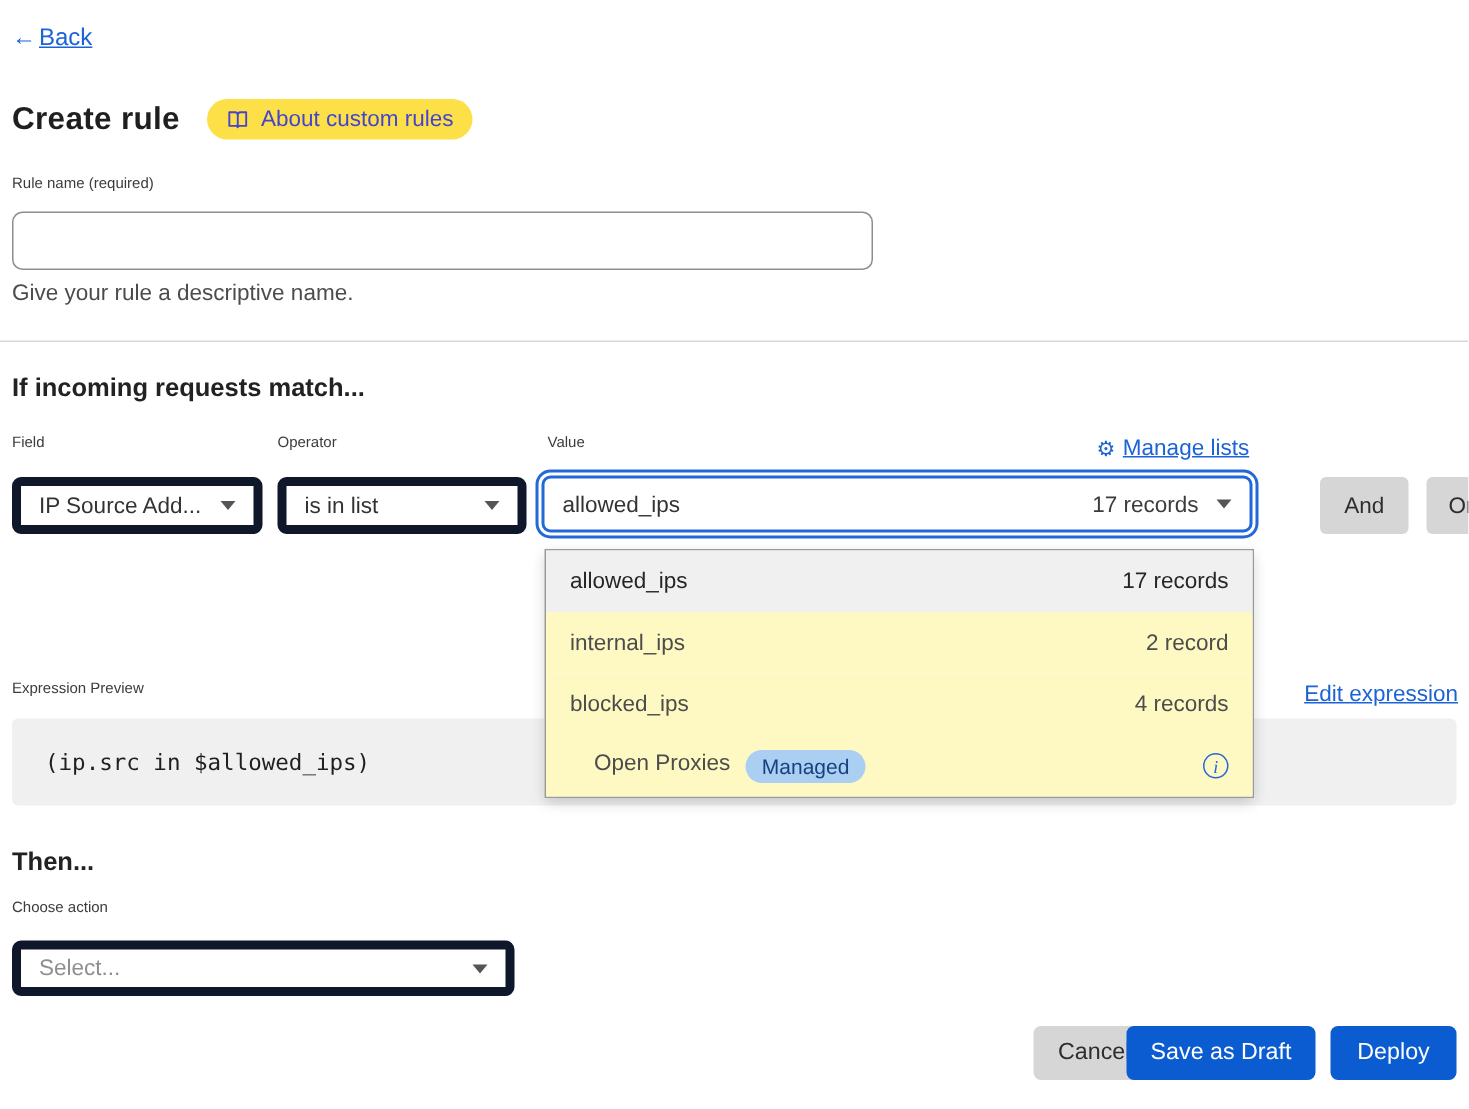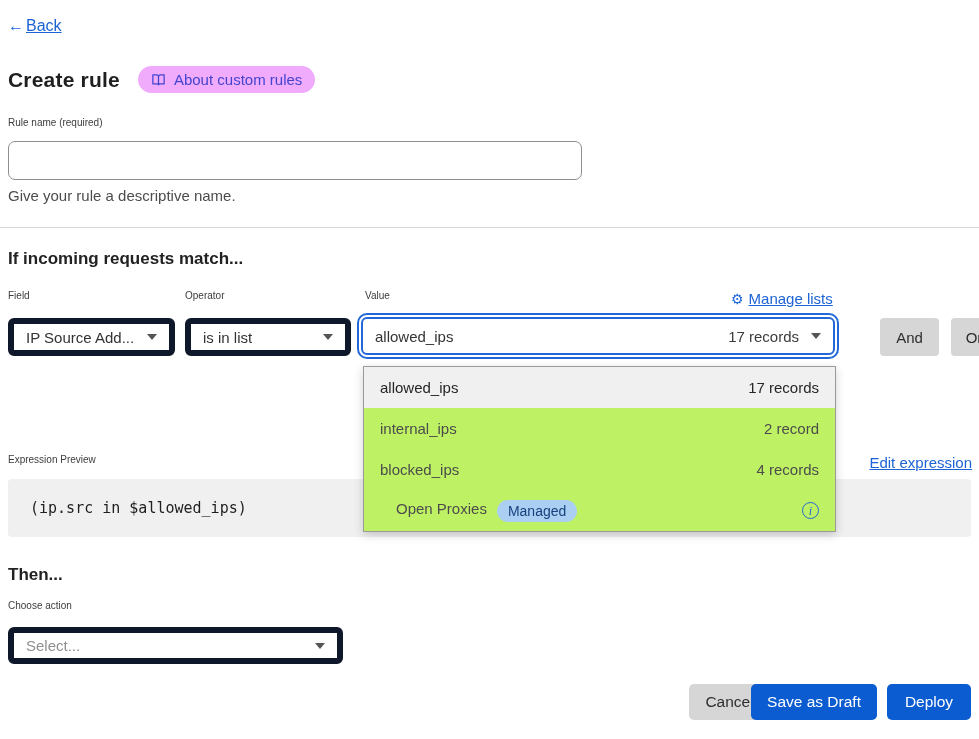--- a/index.html
+++ b/index.html
@@ -9,21 +9,21 @@
 
   
   .link { color:#1c63d5; text-decoration:none; cursor:pointer; }
   .link .u { text-decoration:underline; }
 
   .back { position:absolute; left:8px; top:17px; font-size:16px; display:flex; align-items:center; gap:2px; }
 
   .title-row { position:absolute; left:8px; top:66px; display:flex; align-items:center; gap:18px; }
   .page-title { font-size:21px; font-weight:bold; color:#1f1f1f; letter-spacing:.2px; }
   .about-badge { display:inline-flex; align-items:center; gap:8px; height:27px; padding:0 13px;
-    background:#f0abfc; border-radius:14px; color:#4444cf; font-size:15px; cursor:pointer; }
+    background:#fde047; border-radius:14px; color:#4444cf; font-size:15px; cursor:pointer; }
 
   .field-label { position:absolute; font-size:10px; color:#3c3c3c; }
   .helper { position:absolute; font-size:15px; color:#4c4c4c; }
 
   .text-input { position:absolute; left:8px; top:141px; width:574px; height:39px;
     border:1px solid #8e8e8e; border-radius:7px; background:#fff; font-size:15px; padding:0 12px; color:#333; }
 
   .divider { position:absolute; left:0; top:227px; width:979px; height:1px; background:#d7d7d7; }
 
   .section-heading { position:absolute; font-size:17px; font-weight:bold; color:#222; }
@@ -43,21 +43,21 @@
 
   .gray-btn { border:none; background:#d6d6d6; color:#2e2e2e; font-size:15px; border-radius:4px;
     font-family:inherit; cursor:pointer;margin-left:29px; }
   .btn-and { position:absolute; left:851px; top:318px; width:59px; height:38px; }
   .btn-or  { position:absolute; left:922px; top:318px; width:46px; height:38px; }
 
   
   .dropdown { position:absolute; left:363px; top:366px; width:473px; background:#fff;
     border:1px solid #9a9a9a; box-shadow:0 3px 9px rgba(0,0,0,.18); z-index:10; }
   .dd-row { height:41px; display:flex; align-items:center; justify-content:space-between; padding:0 16px;
-    font-size:15px; color:#4c4c4c; cursor:pointer; background:#bef264; }
+    font-size:15px; color:#4c4c4c; cursor:pointer; background:#fef9c3; }
   .dd-row.selected { background:#f0f0f0; color:#262626; }
   .dd-left { display:flex; align-items:flex-start; gap:10px;margin-left:16px; }
   .managed-badge { background:#abcff3; color:#16427d; font-size:14px; padding:3px 11px; border-radius:12px; }
   .info-circle { width:17px; height:17px; border:1.4px solid #2368d8; border-radius:50%;
     display:flex; align-items:center; justify-content:center; color:#2368d8;
     font-family:"Liberation Serif",serif; font-style:italic; font-size:12px; line-height:1; cursor:pointer; }
 
   .edit-expression { position:absolute; right:7px; top:454px; font-size:15px; }
   .expr-box { position:absolute; left:8px; top:479px; width:963px; height:58px; background:#f0f0f0; border-radius:4px;
     display:flex; align-items:center; }

